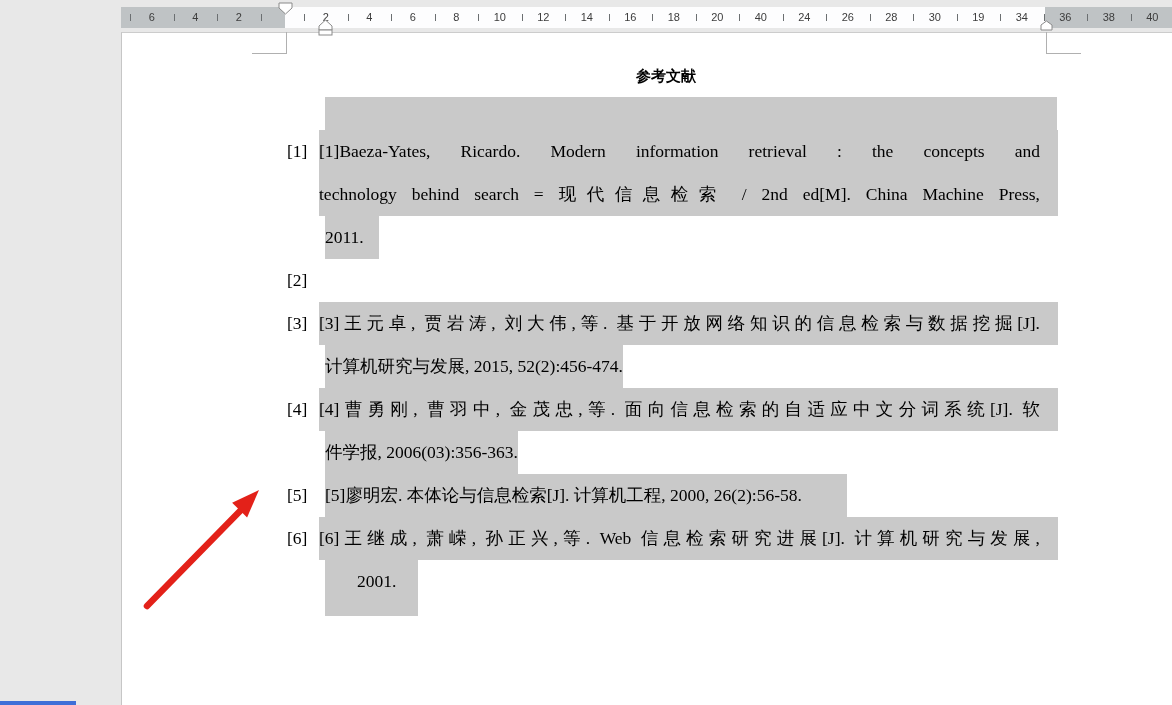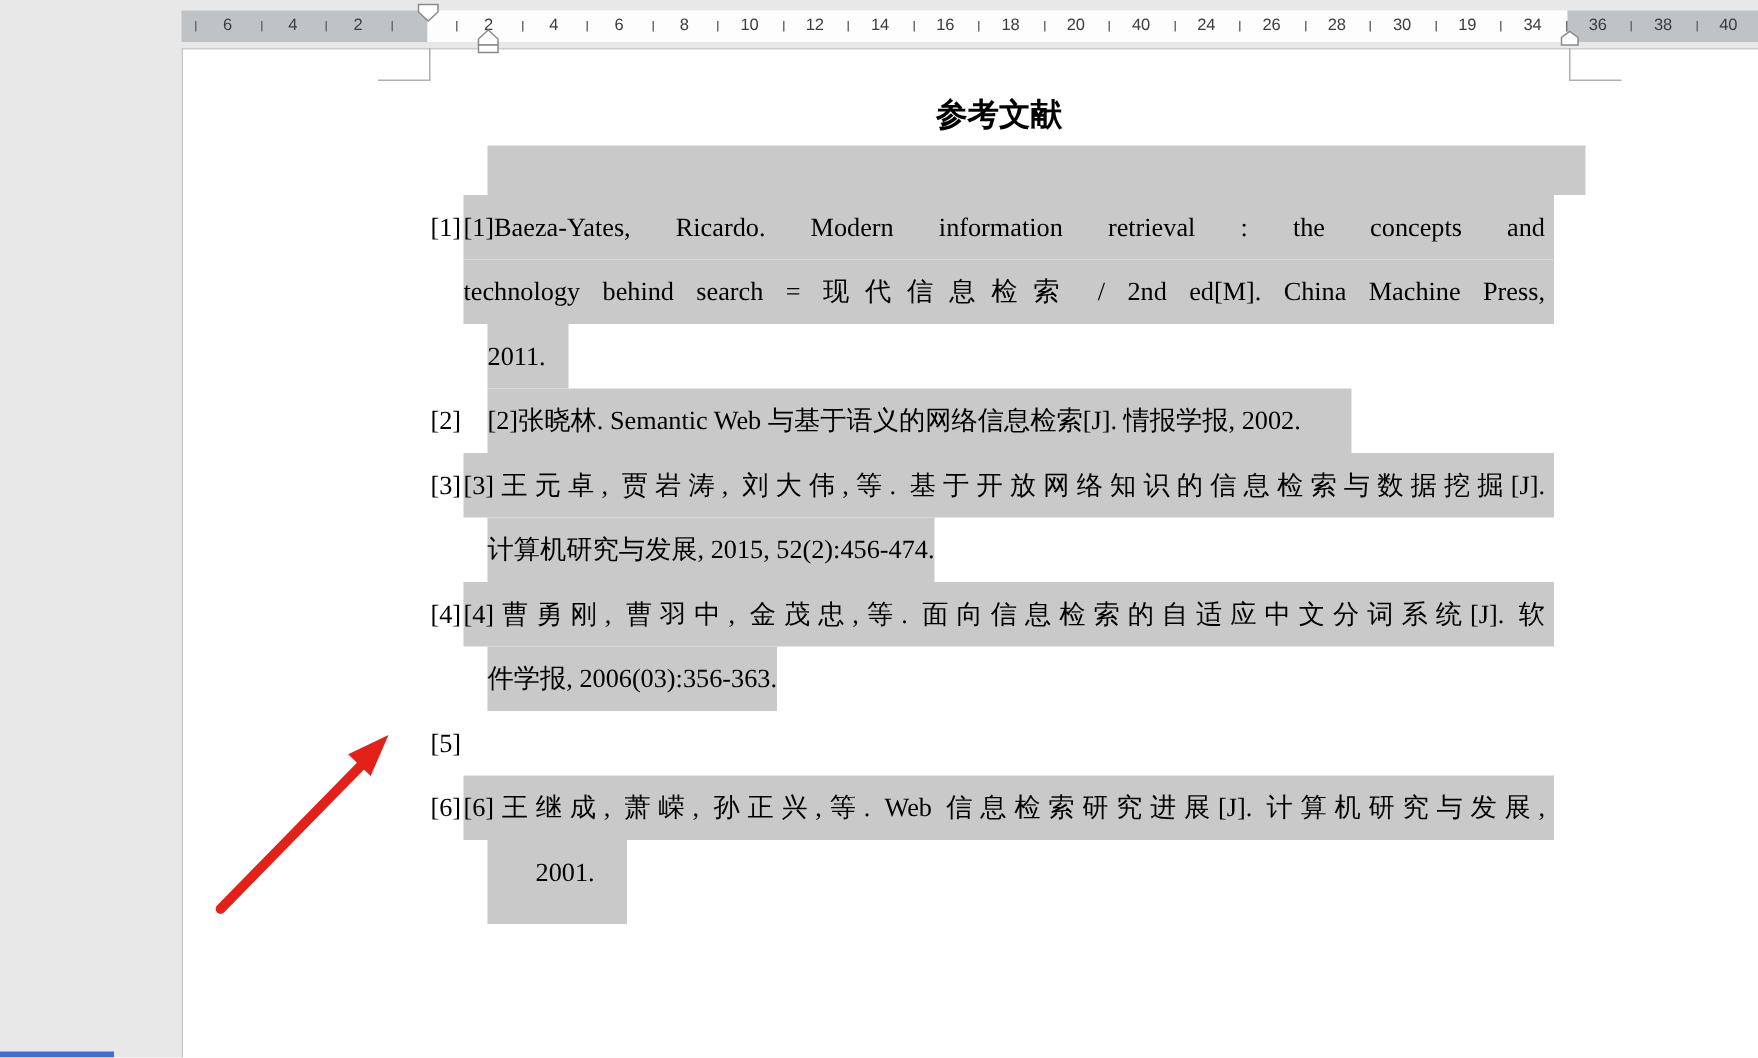--- a/index.html
+++ b/index.html
@@ -31,31 +31,31 @@
     content:"";position:absolute;left:0;top:7px;width:1px;height:7px;background:#6b6f71;
   }
   .imarker{position:absolute;}
   
   .crop{position:absolute;top:32px;width:34px;height:21px;}
   .crop-tl{left:252px;border-right:1px solid #b0b0b0;border-bottom:1px solid #b0b0b0;}
   .crop-tr{left:1046px;border-left:1px solid #b0b0b0;border-bottom:1px solid #b0b0b0;}
   
   .doc-title{
     position:absolute;left:286px;top:55px;width:760px;height:43px;line-height:43px;
-    text-align:center;font-size:21px;font-weight:bold;color:#000;
+    text-align:center;font-size:15px;font-weight:bold;color:#000;
   }
   .sel-empty{position:absolute;left:325px;top:97px;width:732px;height:33px;background:#c9c9c9;}
   .doc-line{
     position:absolute;left:287px;height:43px;line-height:43px;
     font-size:17.5px;color:#000;width:790px;
   }
   .mark{position:absolute;left:0;top:0;}
   .txt{background:#c9c9c9;}
   .j{
-    display:block;margin-left:22px;width:721px;padding-right:6px;height:43px;
+    display:block;margin-left:32px;width:721px;padding-right:18px;height:43px;
     overflow:hidden;text-align:justify;text-justify:distribute;
   }
   .j::after{content:"";display:inline-block;width:100%;height:0;}
   .f{display:inline-block;margin-left:38px;white-space:nowrap;vertical-align:top;}
   .tall{height:56px;padding-left:32px;}
   
   .arrow{position:absolute;left:135px;top:478px;width:140px;height:140px;pointer-events:none;}
   
   .taskbar-sliver{position:absolute;left:0;top:701px;width:76px;height:4px;background:#3e6fd8;}
 </style>
@@ -119,38 +119,38 @@
   <span class="txt j">[1]Baeza-Yates, Ricardo. Modern information retrieval : the concepts and</span>
 </div>
 <div class="doc-line" style="top:173px">
   <span class="txt j">technology behind search = 现代信息检索 / 2nd ed[M]. China Machine Press,</span>
 </div>
 <div class="doc-line" style="top:216px">
   <span class="txt f" style="padding-right:15px">2011.</span>
 </div>
 <div class="doc-line" style="top:259px">
   <span class="mark">[2]</span>
-  <span class="txt f" style="padding-right:34px">[2]张晓林. Semantic Web 与基于语义的网络信息检索[J]. 情报学报, 2002.</span>
 </div>
 <div class="doc-line" style="top:302px">
   <span class="mark">[3]</span>
   <span class="txt j">[3]王元卓, 贾岩涛, 刘大伟,等. 基于开放网络知识的信息检索与数据挖掘[J].</span>
 </div>
 <div class="doc-line" style="top:345px">
   <span class="txt f" style="">计算机研究与发展, 2015, 52(2):456-474.</span>
 </div>
 <div class="doc-line" style="top:388px">
   <span class="mark">[4]</span>
   <span class="txt j">[4]曹勇刚, 曹羽中, 金茂忠,等. 面向信息检索的自适应中文分词系统[J]. 软</span>
 </div>
 <div class="doc-line" style="top:431px">
   <span class="txt f" style="">件学报, 2006(03):356-363.</span>
 </div>
 <div class="doc-line" style="top:474px">
   <span class="mark">[5]</span>
+  <span class="txt f" style="padding-right:45px">[5]廖明宏. 本体论与信息检索[J]. 计算机工程, 2000, 26(2):56-58.</span>
 </div>
 <div class="doc-line" style="top:517px">
   <span class="mark">[6]</span>
   <span class="txt j">[6]王继成, 萧嵘, 孙正兴,等. Web 信息检索研究进展[J]. 计算机研究与发展,</span>
 </div>
 <div class="doc-line" style="top:560px">
   <span class="txt f tall" style="padding-right:22px">2001.</span>
 </div>
 
 <svg class="arrow" viewBox="0 0 140 140">

